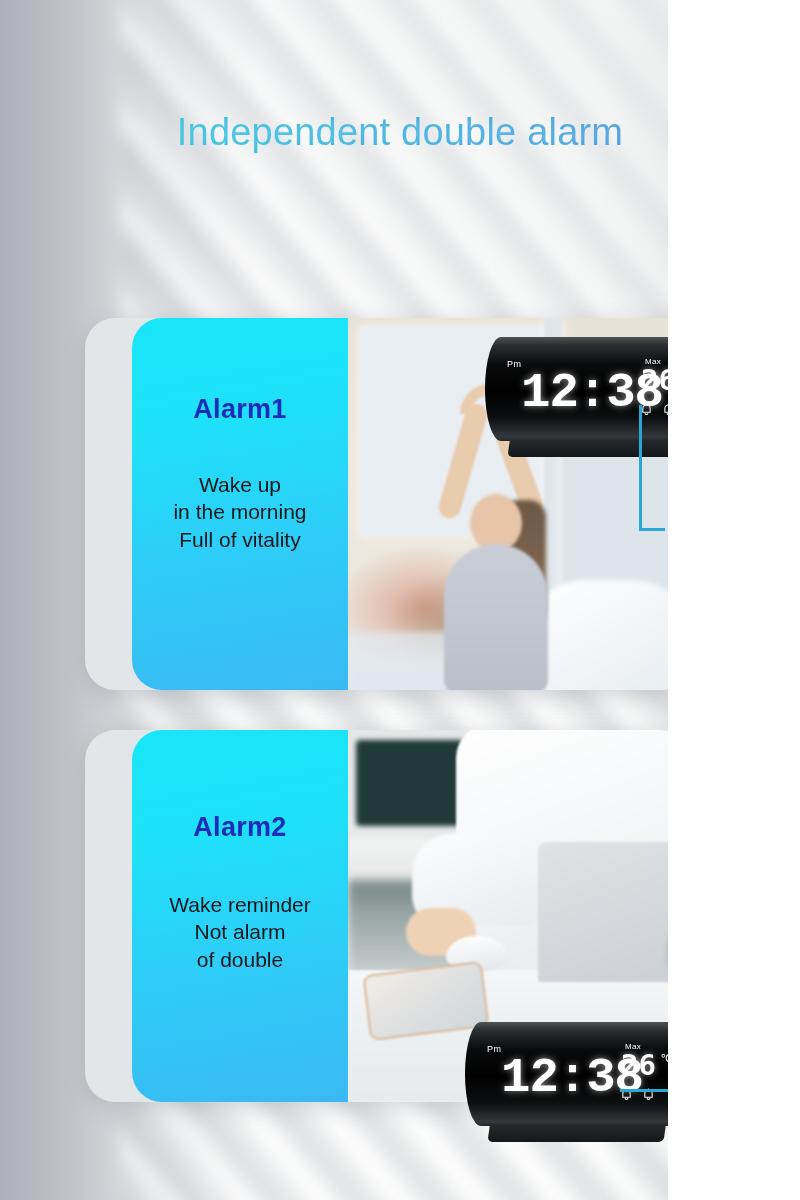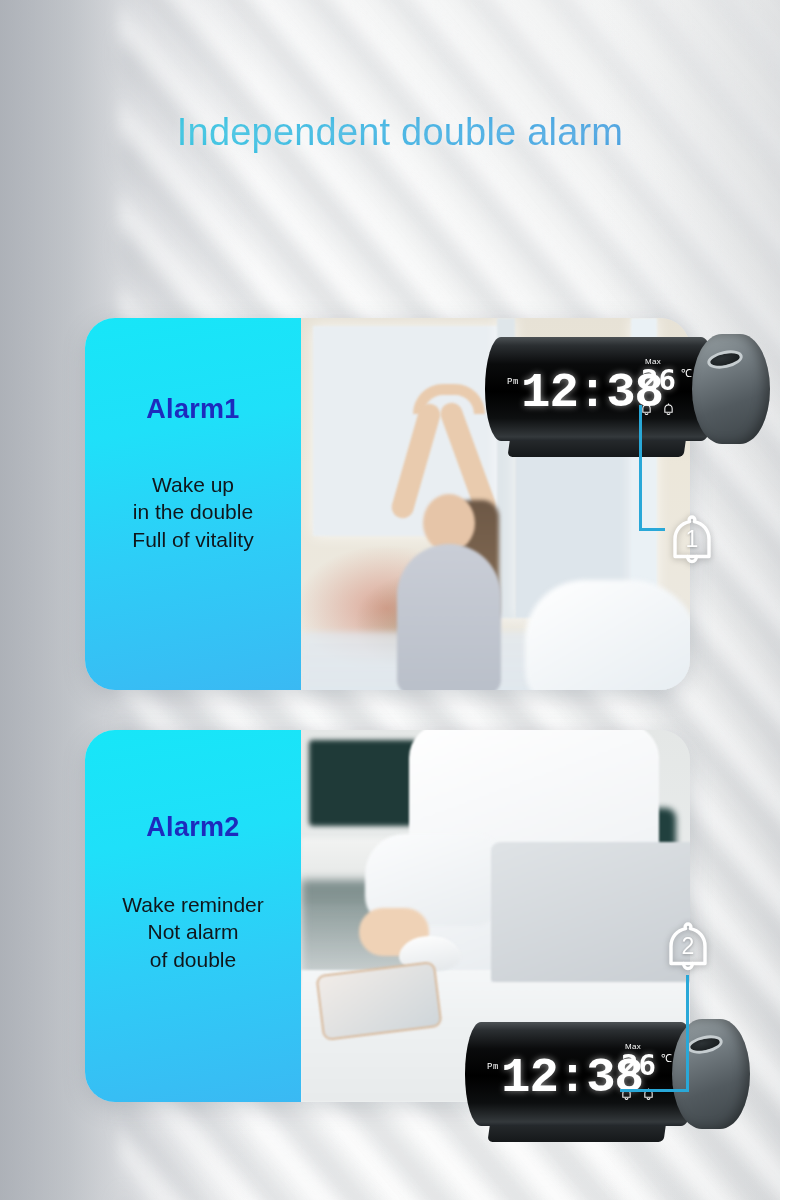--- a/index.html
+++ b/index.html
@@ -6,21 +6,21 @@
 
   html, body {
     width:800px; height:1200px;
     font-family:"Liberation Sans", sans-serif;
     overflow:hidden;
   }
 
   
   #page {
     position:relative;
-    width:780px; height:1200px;
+    width:668px; height:1200px;
     background:
       linear-gradient(90deg,
         #c9ccd2 0px, #d2d5d9 70px, #dcdee1 110px,
         #e9eaec 150px, #f0f1f2 210px, #f4f5f5 400px,
         #f2f3f3 650px, #eceded 760px, #e6e7e8 800px);
     overflow:hidden;
   }
   
   #stripes {
     position:absolute; inset:-80px -60px -80px 120px;
@@ -81,20 +81,21 @@
     box-shadow:0 6px 22px rgba(120,128,138,.30);
     background:#e3e6e8;
   }
   #card1 { top:318px; }
   #card2 { top:730px; }
 
   .card-inner {
     position:absolute; inset:0;
     border-radius:30px; overflow:hidden;
     display:flex;
+    margin-left:47px;
   }
 
   
   .panel {
     position:relative;
     width:216px; flex:0 0 216px; height:100%;
     background:linear-gradient(170deg,#17e6f8 0%,#1fe0f9 30%,#2ecdf7 62%,#3ab9f3 100%);
     color:#0c1014;
     display:flex; flex-direction:column; align-items:center;
     text-align:center;
@@ -270,21 +271,21 @@
     background:radial-gradient(ellipse at 40% 35%,#2c3235,#14181a);
     transform:rotate(-12deg);
   }
   .clock-foot {
     position:absolute; left:24px; bottom:-16px; width:176px; height:22px;
     background:linear-gradient(180deg,#2a2e31,#15181a);
     border-radius:5px; transform:skewX(-8deg);
   }
 
   .led { position:absolute; color:#fff; }
-  .led-pm  { left:22px; top:40px; font-size:9px; letter-spacing:.5px; font-family:Liberation Mono, monospace;}
+  .led-pm  { left:22px; top:22px; font-size:9px; letter-spacing:.5px; font-family:Liberation Sans, sans-serif;}
   .led-time {
     left:36px; top:32px; font-size:49px; font-weight:700;
     font-family:Liberation Mono, monospace;
     letter-spacing:-1px; line-height:1;
     text-shadow:0 0 7px rgba(255,255,255,.55);
   }
   .led-max  { left:160px; top:20px; font-size:8px; letter-spacing:.3px; }
   .led-temp {
     left:156px; top:29px; font-size:29px; font-weight:700;
     font-family:"DejaVu Sans Mono", monospace; line-height:1;
@@ -325,21 +326,21 @@
     <div id="title">Independent double alarm</div>
   </div>
 
   <div class="card" id="card1">
     <div class="card-inner">
 
       <div class="panel">
         <div class="panel-title">Alarm1</div>
         <div class="panel-body">
           <div>Wake up</div>
-          <div>in the double</div>
+          <div>in the morning</div>
           <div>Full of vitality</div>
         </div>
       </div>
 
       <div class="photo" id="photo1">
         <div class="win-frame" style="left:12px;top:8px;width:186px;height:210px;"></div>
         <div class="win-frame" style="left:196px;top:0px;width:18px;height:300px;background:#dfe6ea;"></div>
         <div class="win-frame" style="left:214px;top:40px;width:120px;height:260px;background:#dde5eb;"></div>
         <div class="win-frame" style="left:330px;top:0px;width:26px;height:372px;background:#eaf1f5;"></div>
         <div class="bed-sheet"></div>

